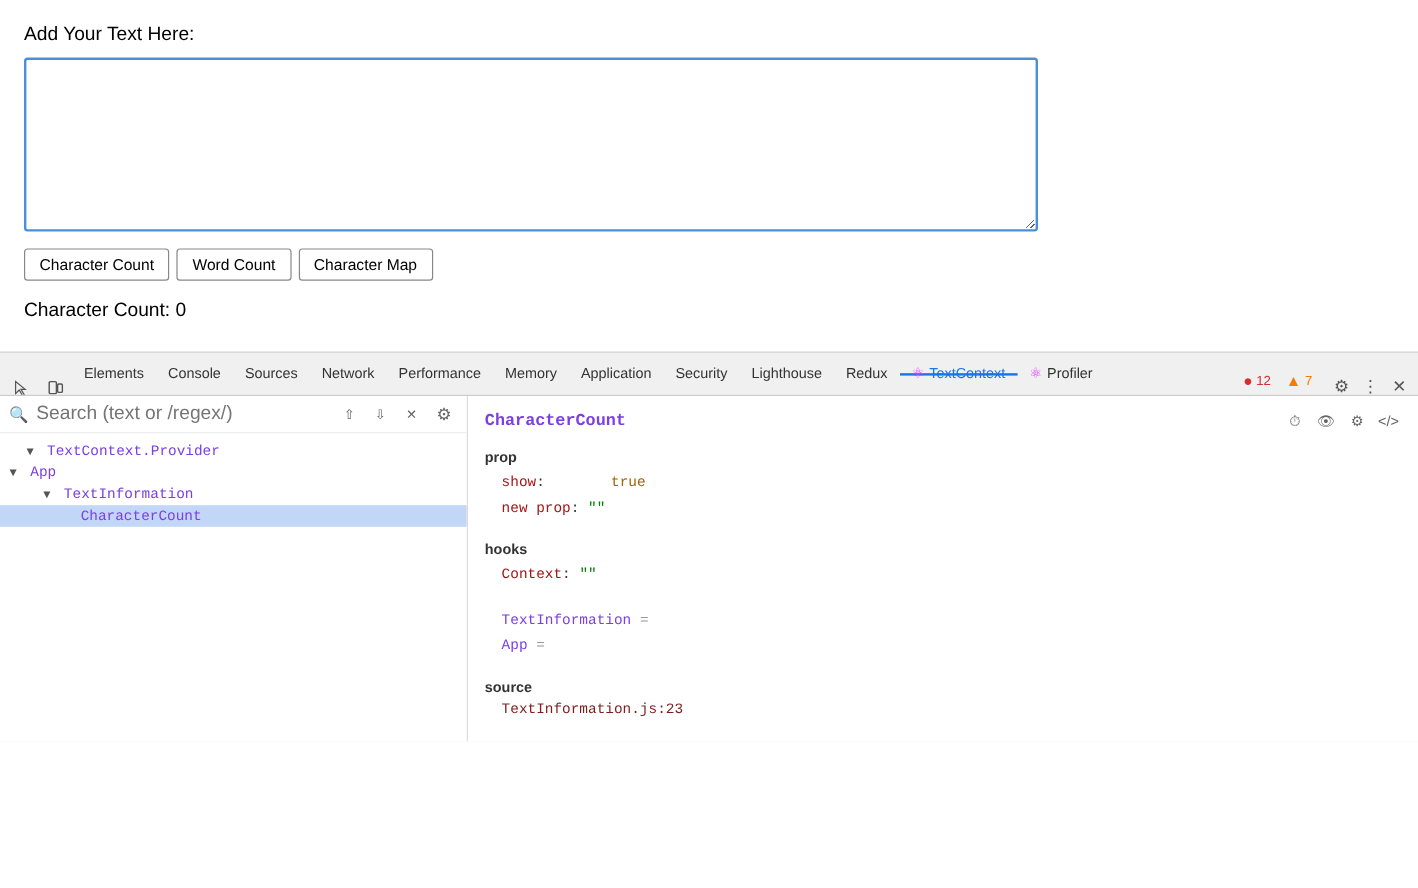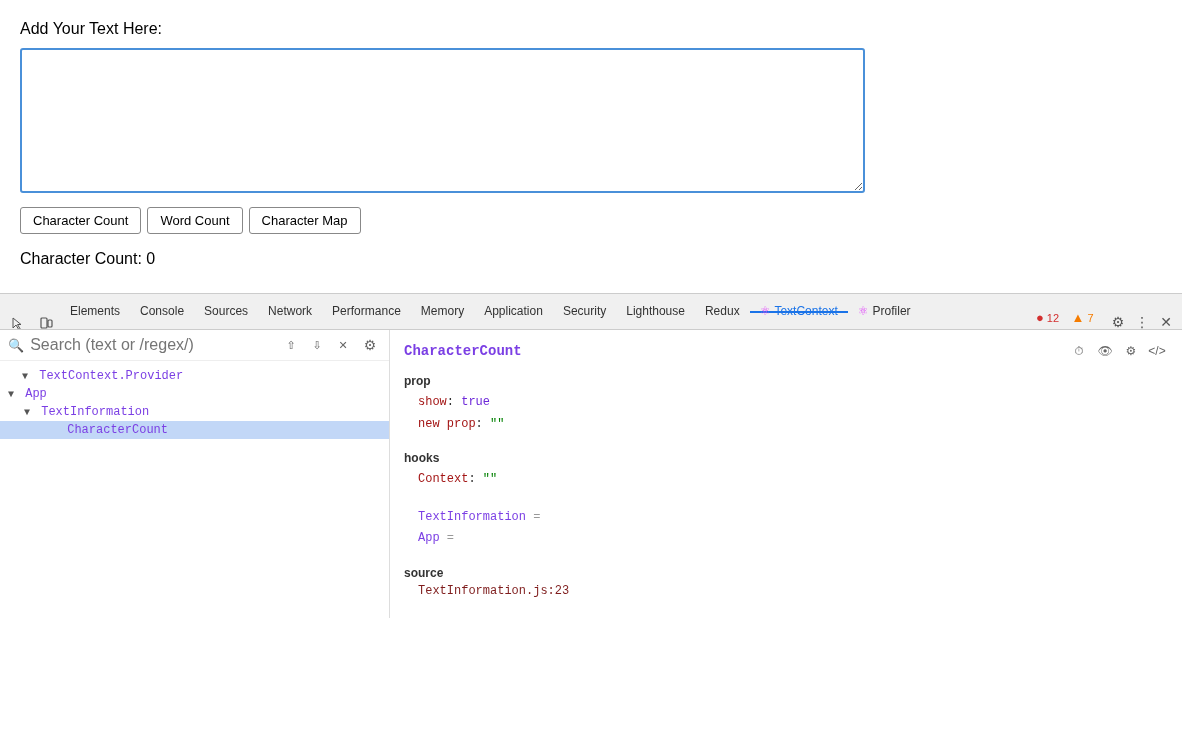--- a/index.html
+++ b/index.html
@@ -183,21 +183,21 @@
 
     .tree-item {
       padding: 2px 12px;
       cursor: pointer;
       white-space: nowrap;
     }
     .tree-item.selected { background: #c2d7f7; }
 
     .tree-indent-0 { padding-left: 8px; }
     .tree-indent-1 { padding-left: 22px; }
-    .tree-indent-2 { padding-left: 24px; }
+    .tree-indent-2 { padding-left: 36px; }
     .tree-indent-3 { padding-left: 50px; }
 
     .tree-arrow { display: inline-block; width: 10px; color: #555; font-size: 10px; }
     .tree-component { color: #7b3fe4; }
     .tree-app { color: #7b3fe4; }
 
     
     #right-panel {
       flex: 1;
       background: #fff;
@@ -240,21 +240,21 @@
     }
 
     .prop-row {
       padding-left: 14px;
       color: #333;
       line-height: 1.8;
     }
 
     .prop-key { color: #a31515; }
     .prop-colon { color: #333; }
-    .prop-value-bool { color: #6d28d9; }
+    .prop-value-bool { color: #a16207; margin-left: 48px; }
     .prop-value-str { color: #008000; }
 
     .section-divider {
       margin: 10px 0 6px 0;
       border: none;
     }
 
     .rendered-by-item {
       padding-left: 14px;
       color: #7b3fe4;

